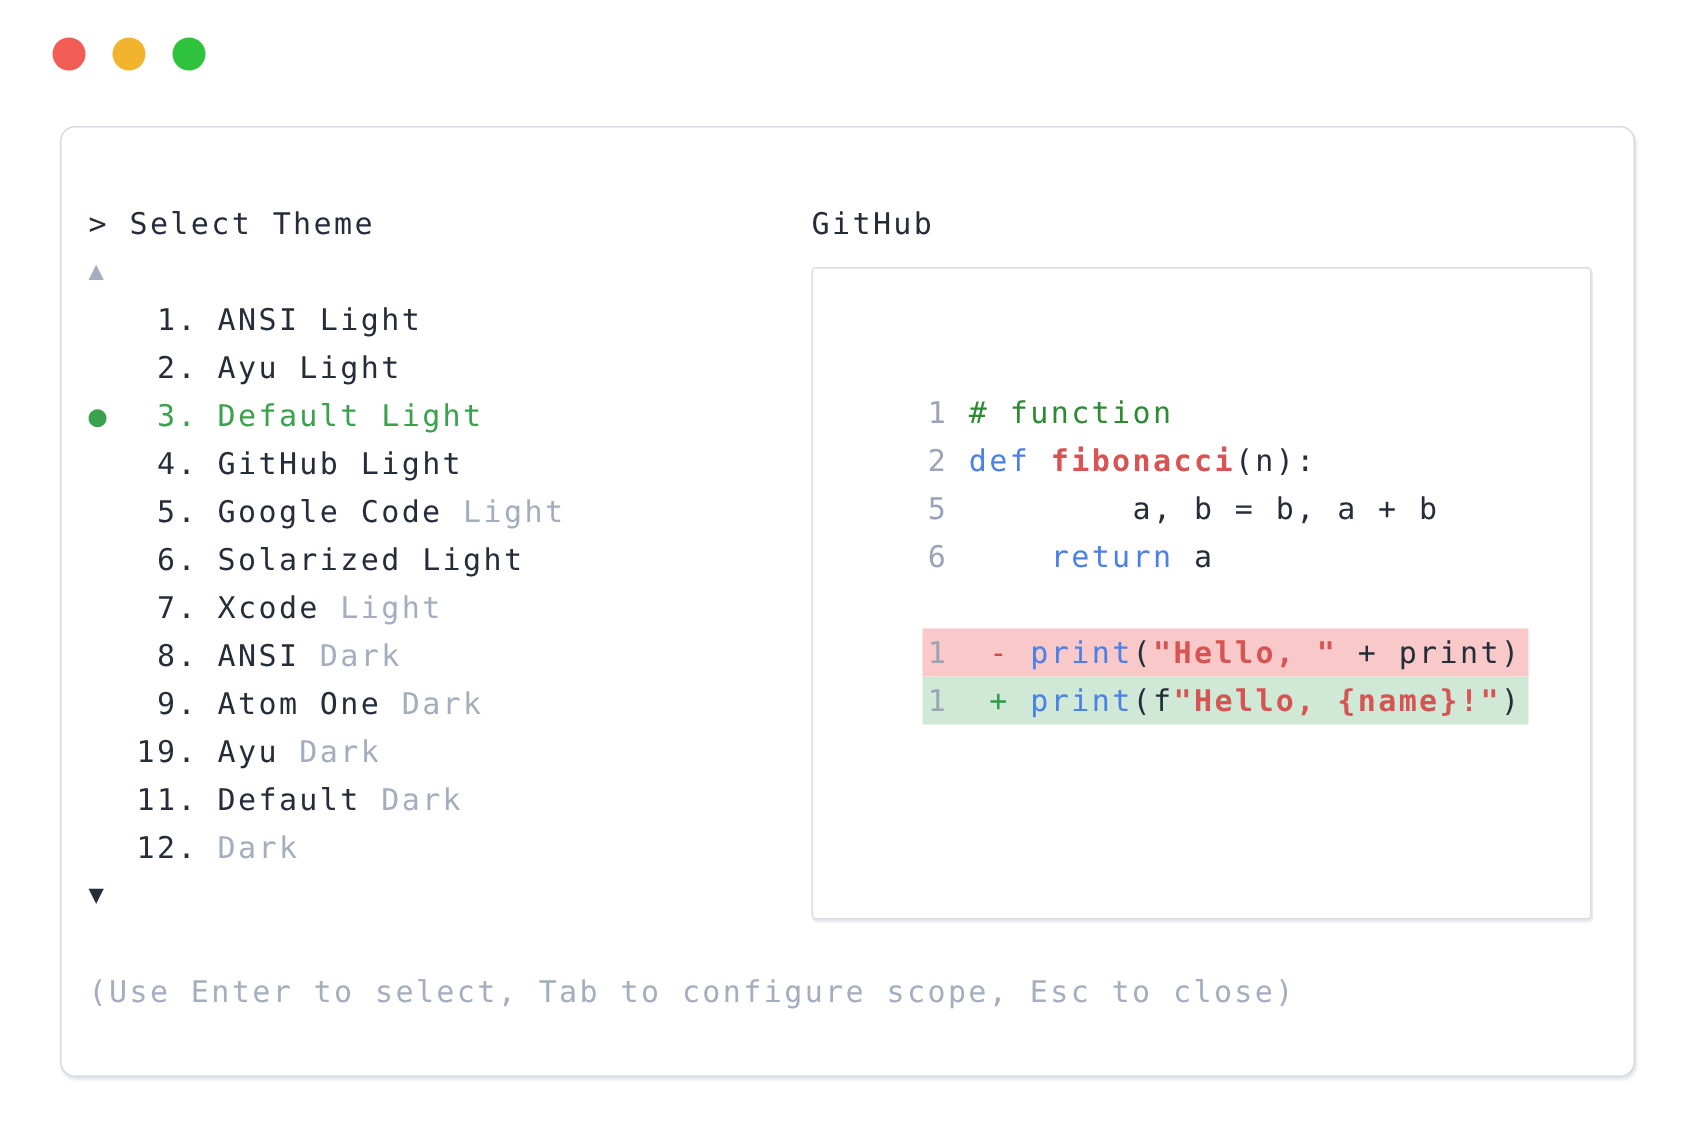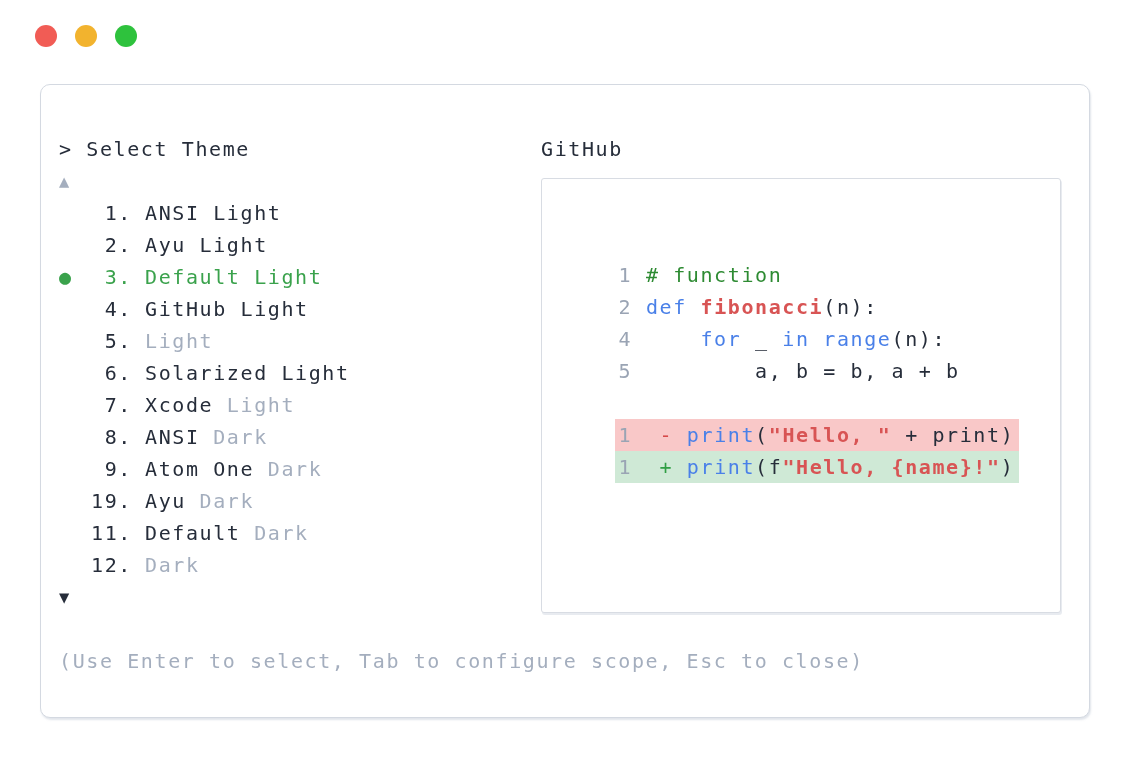--- a/index.html
+++ b/index.html
@@ -113,20 +113,21 @@
     <span class="marker"></span>
     <span class="num">4.</span>
     <span class="gap"></span>
     <span class="tname">GitHub </span>
     <span class="tvariant">Light</span>
   </div>
         <div class="line theme-row">
     <span class="marker"></span>
     <span class="num">5.</span>
     <span class="gap"></span>
+    <span class="tname">Google Code </span>
     <span class="tvariant muted">Light</span>
   </div>
         <div class="line theme-row">
     <span class="marker"></span>
     <span class="num">6.</span>
     <span class="gap"></span>
     <span class="tname">Solarized </span>
     <span class="tvariant">Light</span>
   </div>
         <div class="line theme-row">
@@ -179,24 +180,24 @@
   <div class="line preview-label">GitHub</div>
 
   <div class="preview-box">
       <div class="code-line">
     <span class="wrap"><span class="lnum">1</span> <span class="tok-comment"># function</span></span>
   </div>
       <div class="code-line">
     <span class="wrap"><span class="lnum">2</span> <span class="tok-kw">def</span><span> </span><span class="tok-fn">fibonacci</span><span>(n):</span></span>
   </div>
       <div class="code-line">
-    <span class="wrap"><span class="lnum">4</span> <span>    </span><span class="tok-kw">for</span><span> _ </span><span class="tok-kw">in</span><span> </span><span class="tok-kw">range</span><span>(n):</span></span>
-  </div>
-      <div class="code-line">
     <span class="wrap"><span class="lnum">5</span> <span>        a, b = b, a + b</span></span>
+  </div>
+      <div class="code-line">
+    <span class="wrap"><span class="lnum">6</span> <span>    </span><span class="tok-kw">return</span><span> a</span></span>
   </div>
       <div class="code-line">
     
   </div>
       <div class="code-line">
     <span class="wrap removed"><span class="lnum">1</span> <span> </span><span class="tok-minus">-</span><span> </span><span class="tok-kw">print</span><span>(</span><span class="tok-str">"Hello, "</span><span> + print)</span></span>
   </div>
       <div class="code-line">
     <span class="wrap added"><span class="lnum">1</span> <span> </span><span class="tok-plus">+</span><span> </span><span class="tok-kw">print</span><span>(f</span><span class="tok-str">"Hello, {name}!"</span><span>)</span></span>
   </div>

